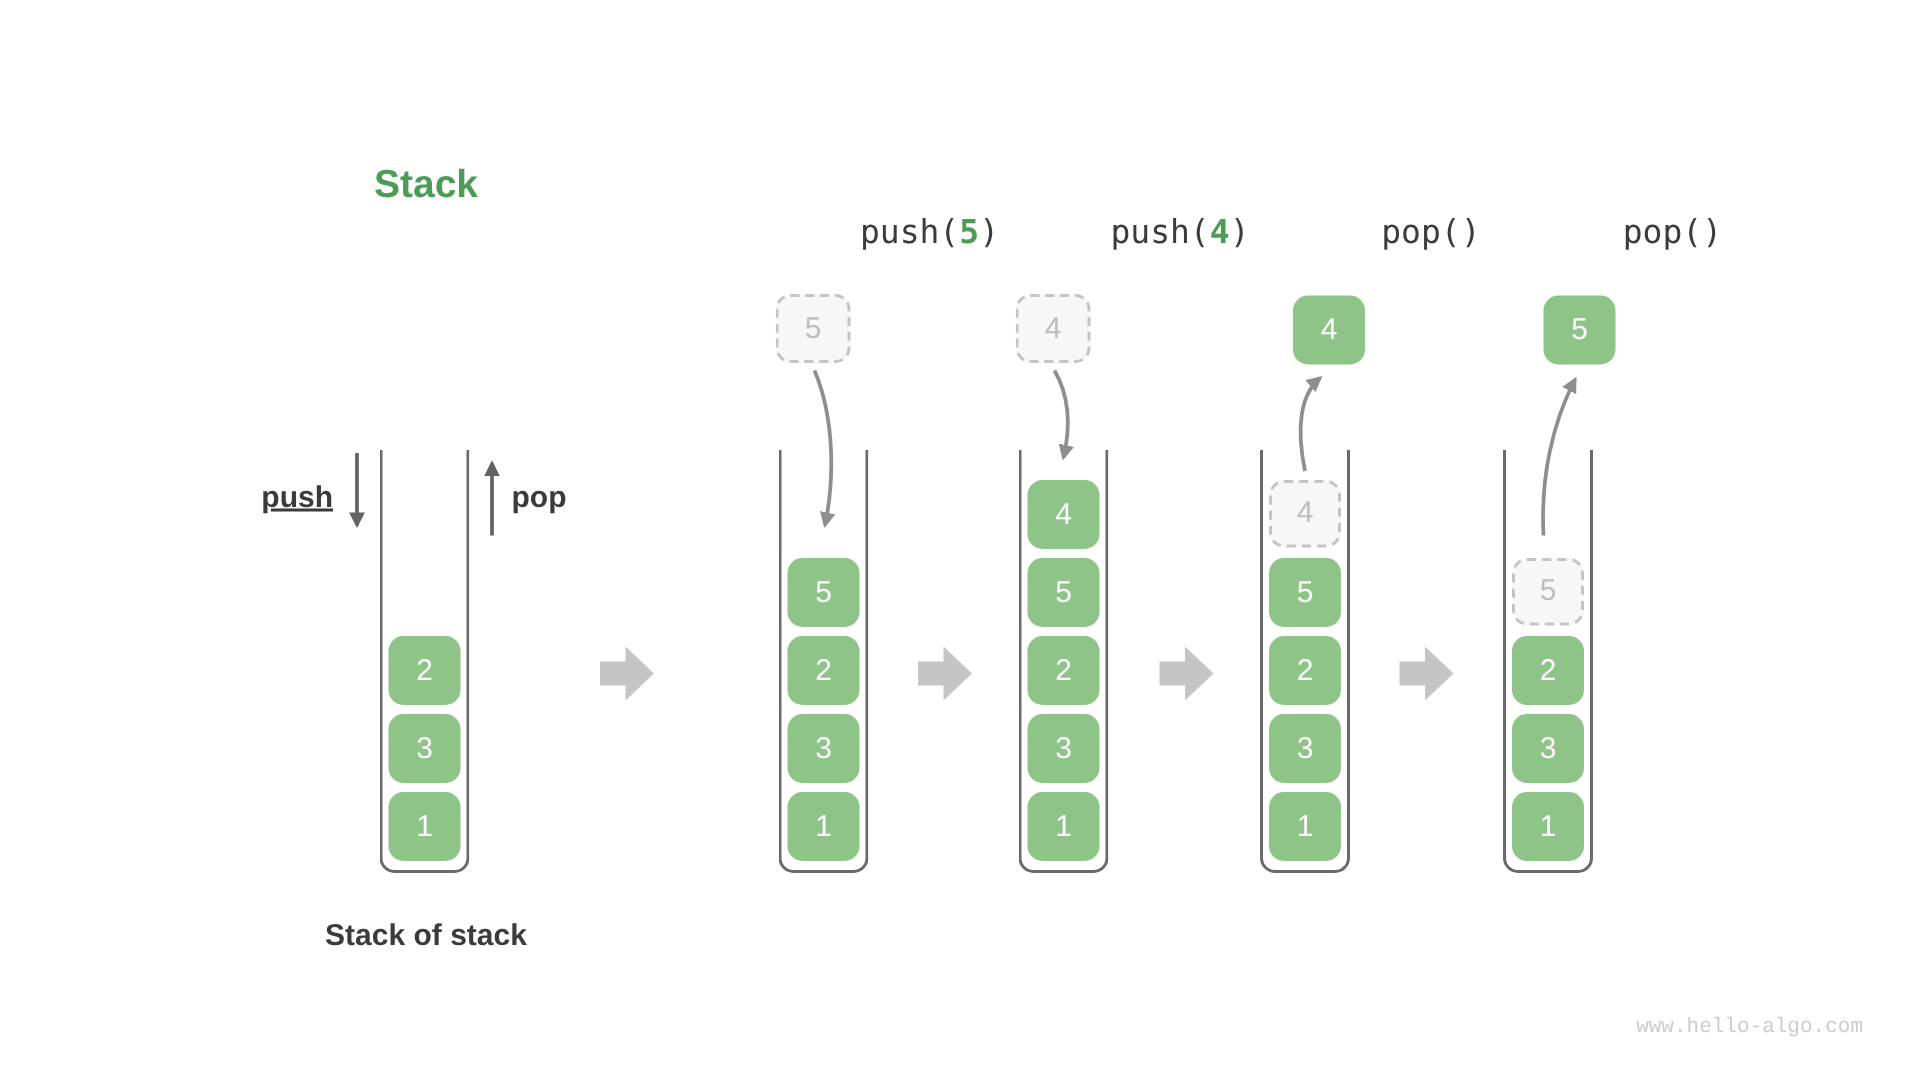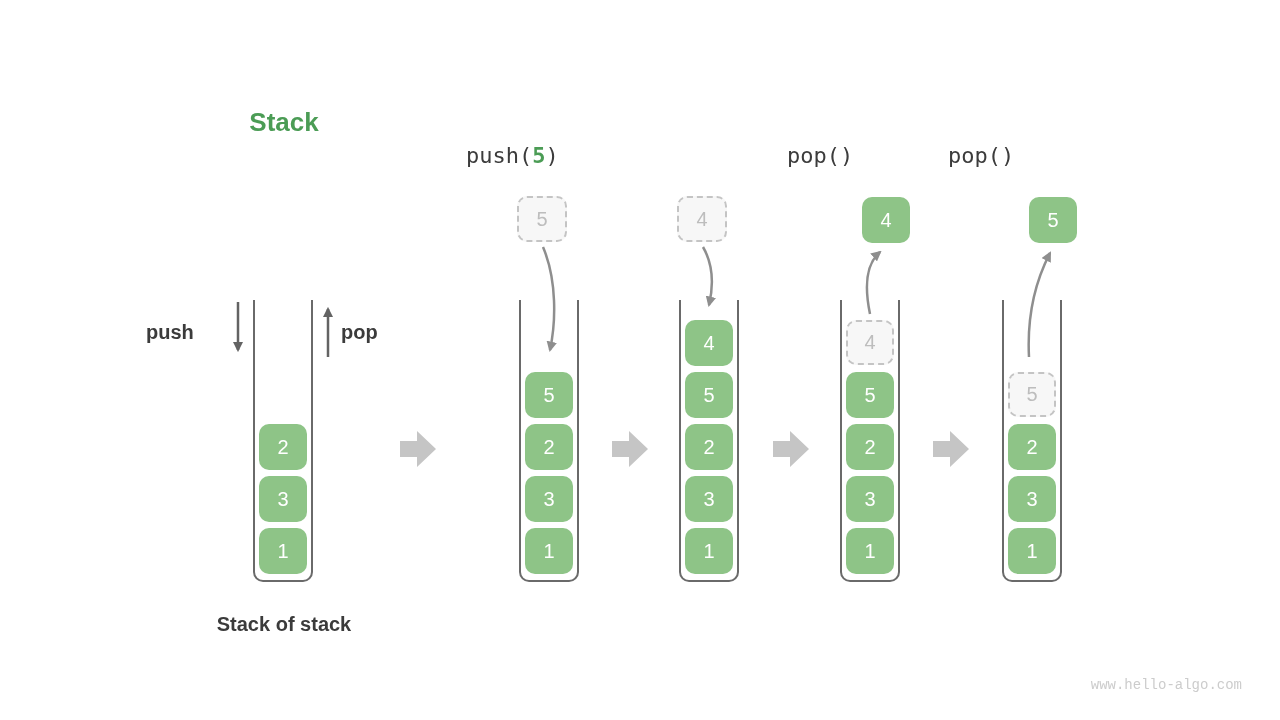--- a/index.html
+++ b/index.html
@@ -12,21 +12,21 @@
     font-size:26px; font-weight:bold; color:#4B9C55;
     width:200px; text-align:center;
   }
   .side-label {
     font-size:20px; font-weight:bold; color:#3B3B3B;
     width:200px; text-align:center;
   }
   .pp-label { font-size:20px; font-weight:bold; color:#3B3B3B; }
   .op-label {
     font-family:"DejaVu Sans Mono", monospace;
-    font-size:22px; color:#3C3C3C; width:200px; text-align:left;
+    font-size:22px; color:#3C3C3C; width:200px; text-align:right;
     white-space:pre;
   }
   .op-label .arg { color:#4B9C55; font-weight:bold; }
   .stack-container {
     position:absolute; width:60px; height:282px; box-sizing:border-box;
     border:2px solid #6A6A6A; border-top:none;
     border-radius:0 0 10px 10px; background:#ffffff;
   }
   .cell {
     position:absolute; width:48px; height:46px; border-radius:10px;
@@ -44,28 +44,29 @@
   svg.overlay { position:absolute; left:0; top:0; pointer-events:none; }
 </style>
 </head>
 <body>
 
 <div class="canvas">
 
   <div class="abs title" style="left:184px; top:107px;">Stack</div>
 
 
-  <div class="abs pp-label" style="left:146px; top:321px; width:76px; ">push</div>
+  <div class="abs pp-label" style="left:146px; top:321px; width:76px; text-align:right;text-decoration:underline;">push</div>
 
   <div class="abs pp-label" style="left:341px; top:321px;">pop</div>
 
   <div class="abs side-label" style="left:184px; top:613px;">Stack of stack</div>
 
   <div class="abs op-label" style="left:466px; top:143px;"><span>push(</span><span class="arg">5</span><span>)</span></div>
 
+  <div class="abs op-label" style="left:633px; top:143px;"><span>push(</span><span class="arg">4</span><span>)</span></div>
 
   <div class="abs op-label" style="left:787px; top:143px;"><span>pop(</span><span class="arg"></span><span>)</span></div>
 
   <div class="abs op-label" style="left:948px; top:143px;"><span>pop(</span><span class="arg"></span><span>)</span></div>
 
   <div class="stack-container" style="left:253px;  top:300px;"></div>
   <div class="stack-container" style="left:519px;  top:300px;"></div>
   <div class="stack-container" style="left:679px;  top:300px;"></div>
   <div class="stack-container" style="left:840px;  top:300px;"></div>
   <div class="stack-container" style="left:1002px; top:300px;"></div>

